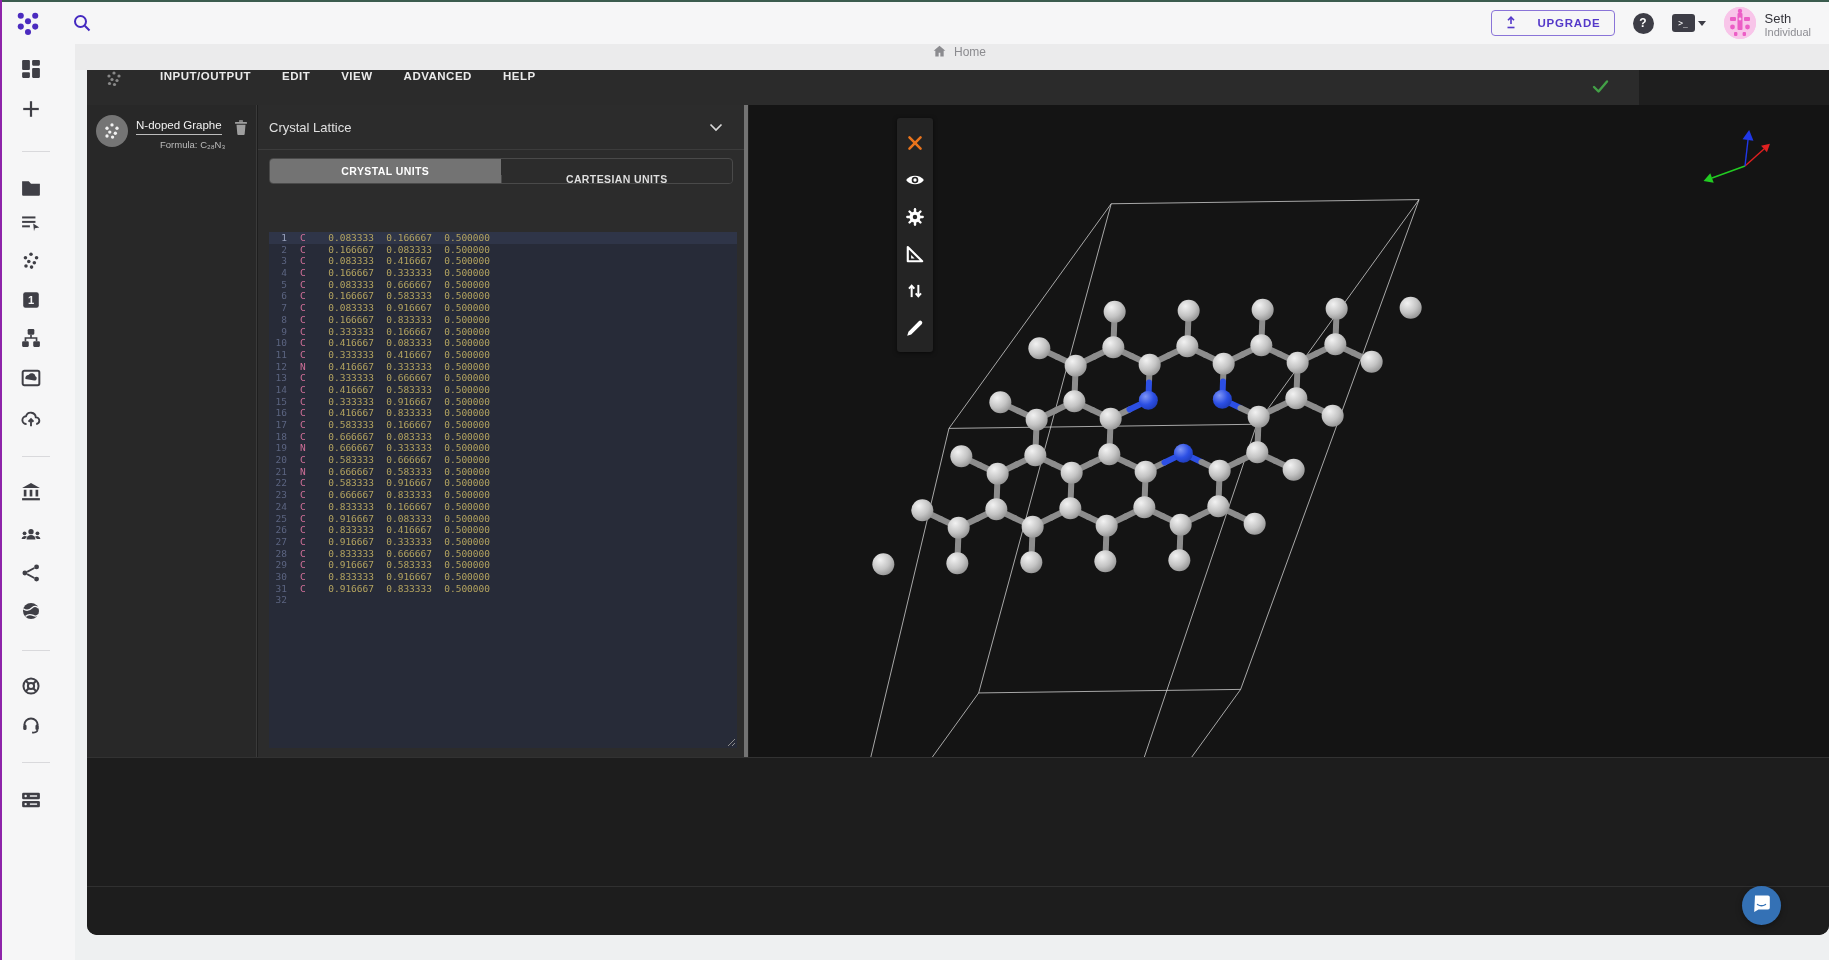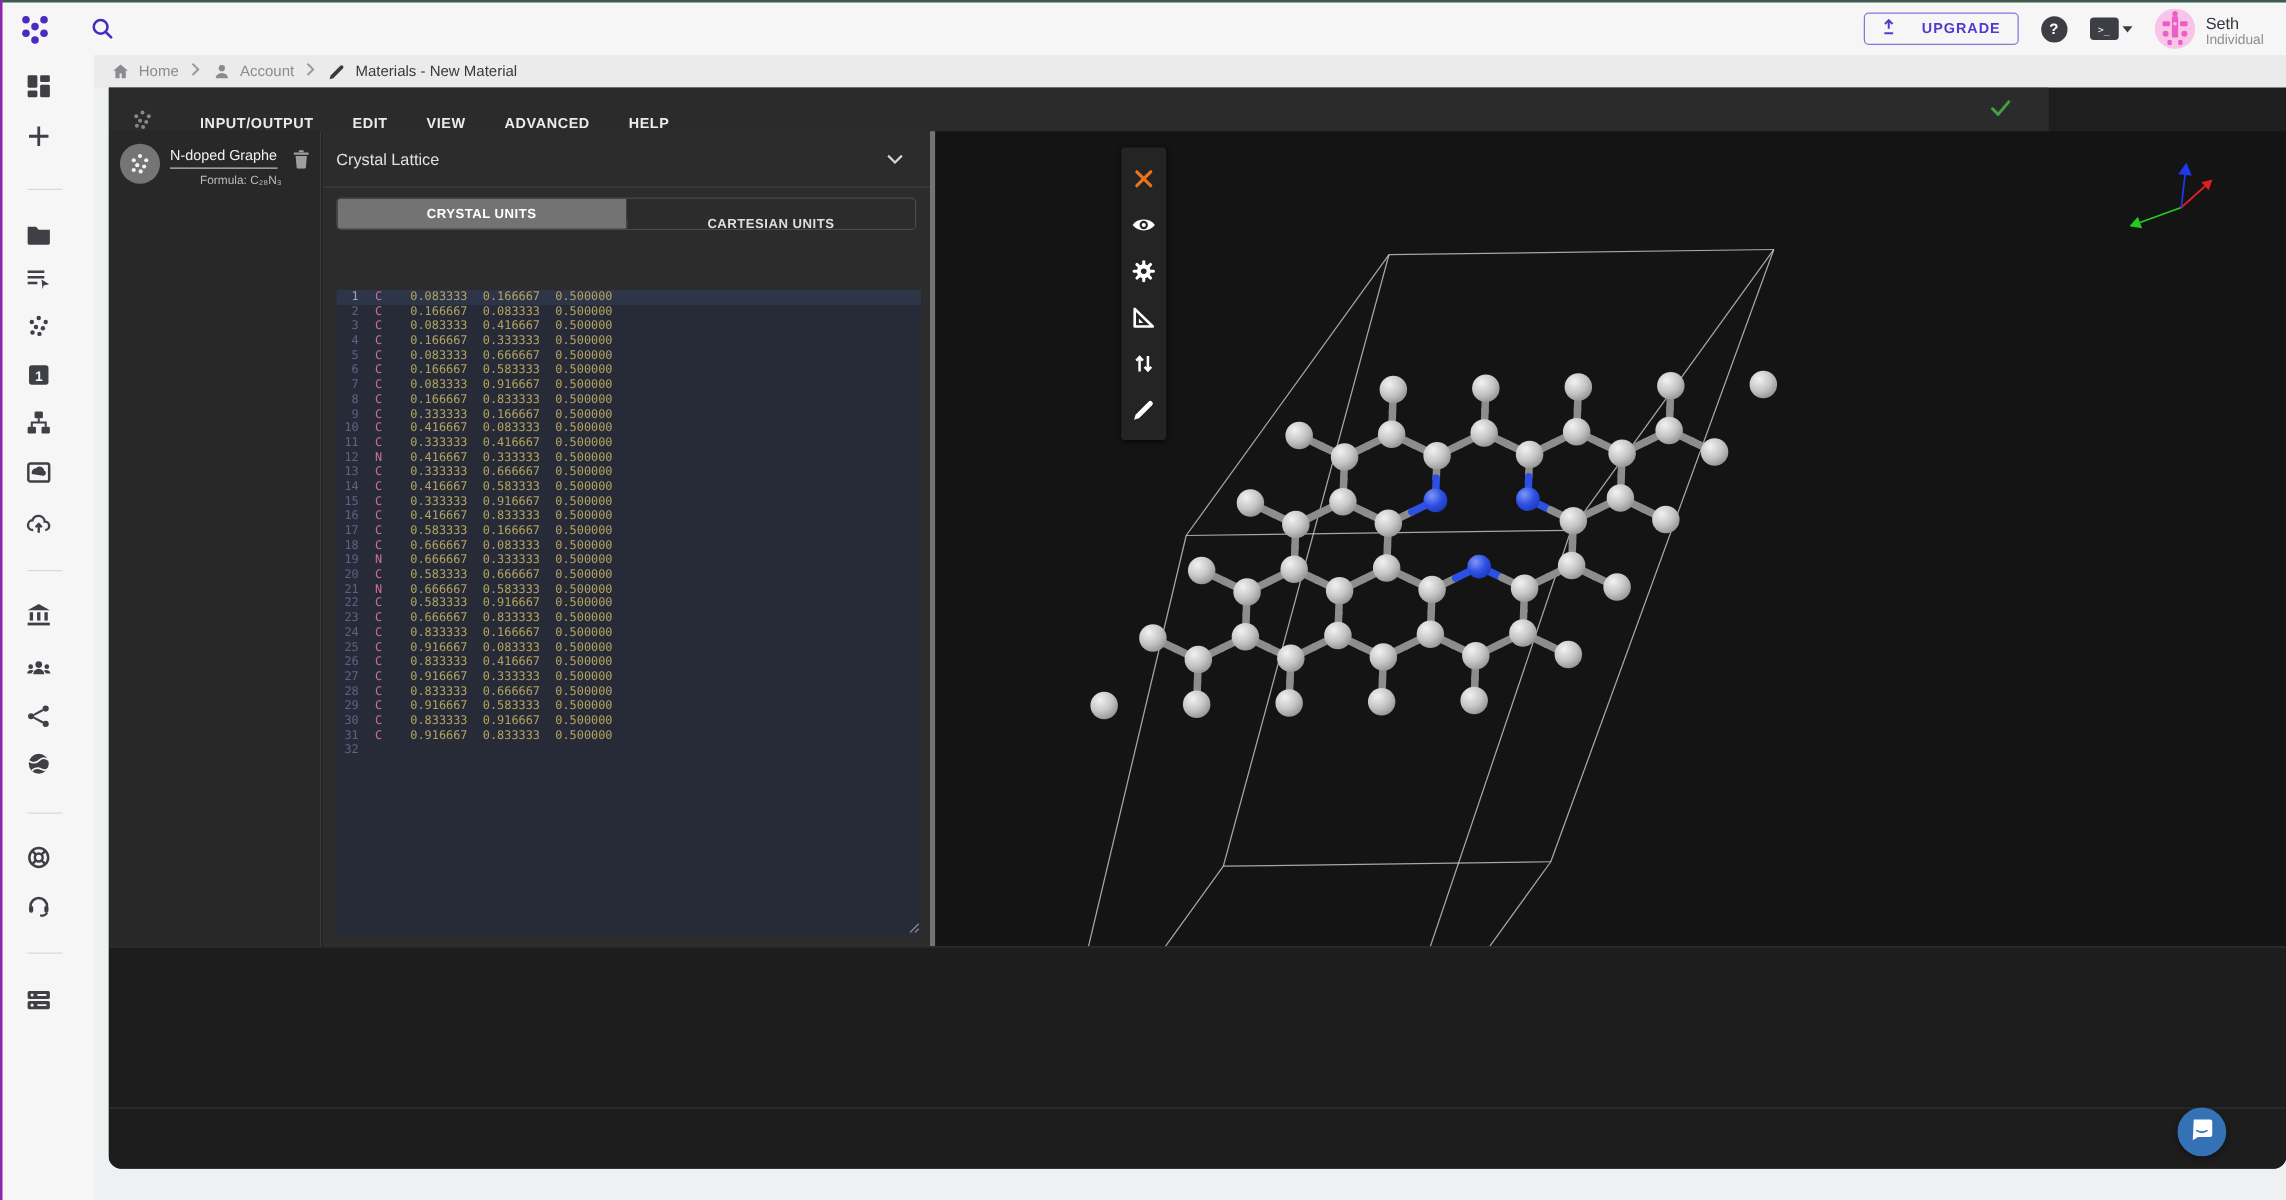--- a/index.html
+++ b/index.html
@@ -17,33 +17,33 @@
   .help-btn { width:21px; height:21px; border-radius:50%; background:#3d3d46; color:#fff; font-size:12px; font-weight:bold; display:flex; align-items:center; justify-content:center; cursor:pointer; }
   .term-btn { display:flex; align-items:center; gap:3px; cursor:pointer; }
   .term-box { width:23px; height:18px; background:#3d3d46; border-radius:3px; color:#fff; font-family:"DejaVu Sans Mono", monospace; font-size:8px; display:flex; align-items:center; justify-content:center; }
   .caret-down { width:0; height:0; border-left:4px solid transparent; border-right:4px solid transparent; border-top:5px solid #3d3d46; }
   .user-chip { display:flex; align-items:flex-end; gap:9px; cursor:pointer; }
   .avatar { width:32px; height:32px; border-radius:50%; overflow:hidden; background:#f8c5e9; }
   .user-name { font-size:13px; color:#33333a; line-height:15px; }
   .user-role { font-size:11px; color:#8d8d93; line-height:13px; }
 
   
-  .breadcrumb { position:absolute; left:75px; top:44px; width:1754px; height:26px; background:#ebebec; display:flex; align-items:center; padding-left:14px; gap:10px; }
+  .breadcrumb { position:absolute; left:75px; top:44px; width:1754px; height:26px; background:#ebebec; display:flex; align-items:center; padding-left:14px; gap:10px;flex-direction:column; }
   .crumb { display:flex; align-items:center; gap:7px; font-size:12px; color:#8b8b8f; cursor:pointer; }
   .crumb.current { color:#3a3a3e; cursor:default; }
   .crumb-sep { color:#9a9a9e; }
 
   
   .sidebar { position:absolute; left:0; top:44px; width:75px; height:916px; background:#f6f6f7; }
   .side-ic { position:absolute; left:20px; width:22px; height:22px; display:flex; align-items:center; justify-content:center; cursor:pointer; }
   .side-div { position:absolute; left:22px; width:28px; height:1px; background:#d9d9dc; }
 
   
   .card { position:absolute; left:87px; top:70px; width:1742px; height:865px; background:#1e1e1e; border-radius:0 0 10px 10px; overflow:hidden; }
-  .menubar { position:absolute; left:0; top:0; width:1552px; height:35px; background:#2b2b2b; display:flex; align-items:flex-end; }
+  .menubar { position:absolute; left:0; top:0; width:1552px; height:35px; background:#2b2b2b; display:flex; align-items:flex-start; }
   .menubar-mol { margin-left:18px; width:18px; height:18px; opacity:0.85; }
   .menu-items { display:flex; gap:31px; margin-left:37px; }
   .menu-item { color:#ececec; font-size:11.5px; font-weight:bold; letter-spacing:0.5px; cursor:pointer; }
   .menubar-check { position:absolute; right:30px; top:9px; cursor:pointer; }
 
   
   .mat-panel { position:absolute; left:0; top:35px; width:170px; height:652px; background:#282828; border-right:1px solid #3a3a3a; }
   .mat-item { display:flex; align-items:flex-start; padding:10px 8px 10px 9px; }
   .mat-avatar { width:32px; height:32px; border-radius:50%; background:#757575; flex:none; display:flex; align-items:center; justify-content:center; }
   .mat-mid { margin-left:8px; flex:1; }

